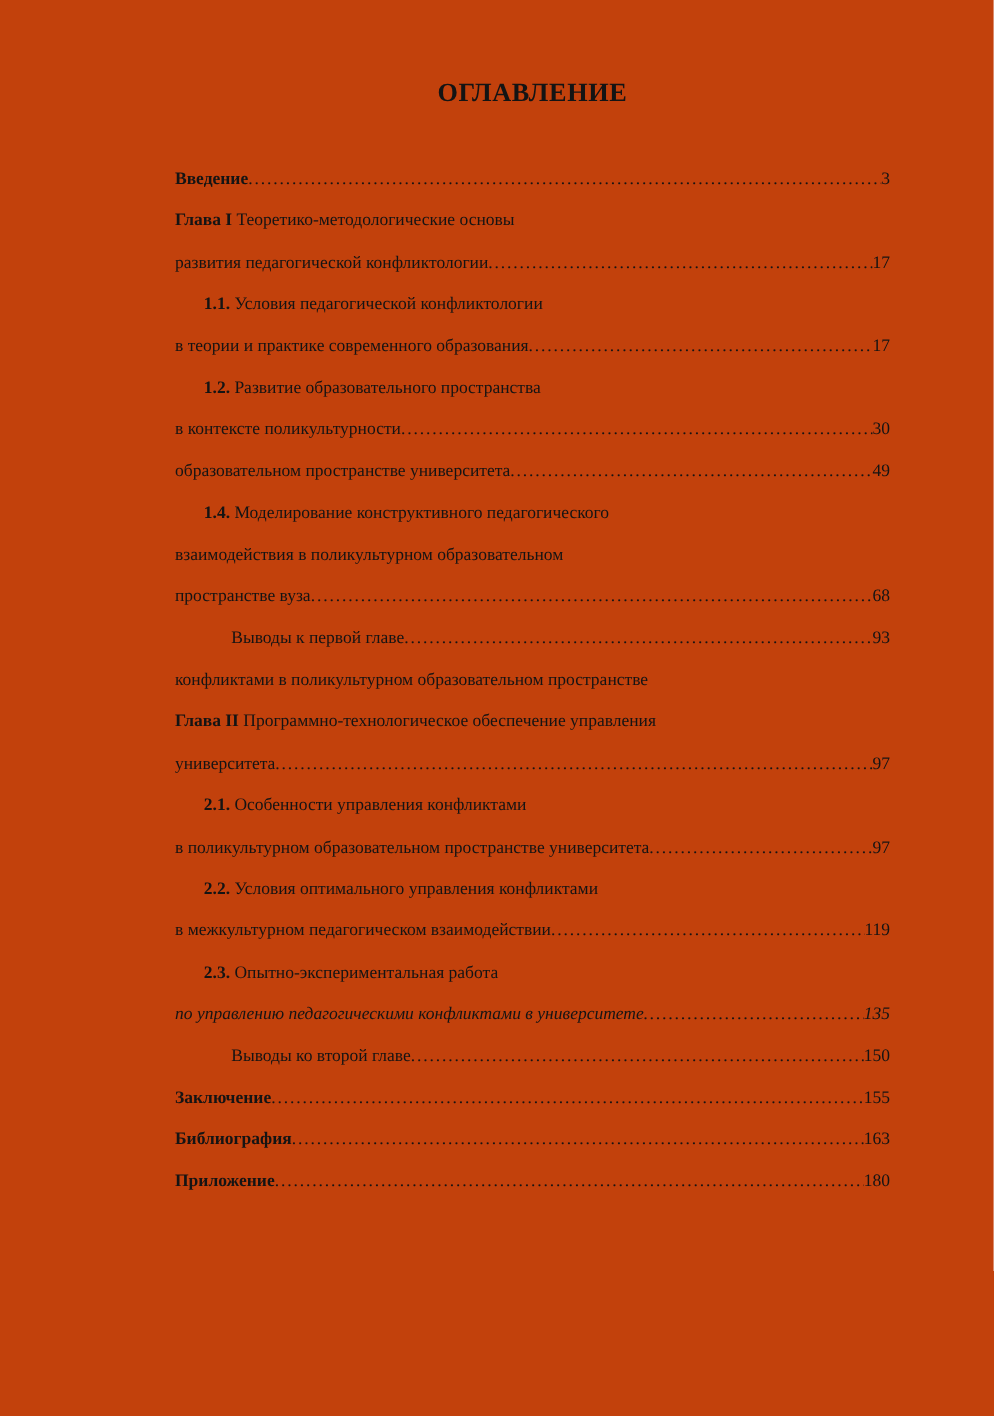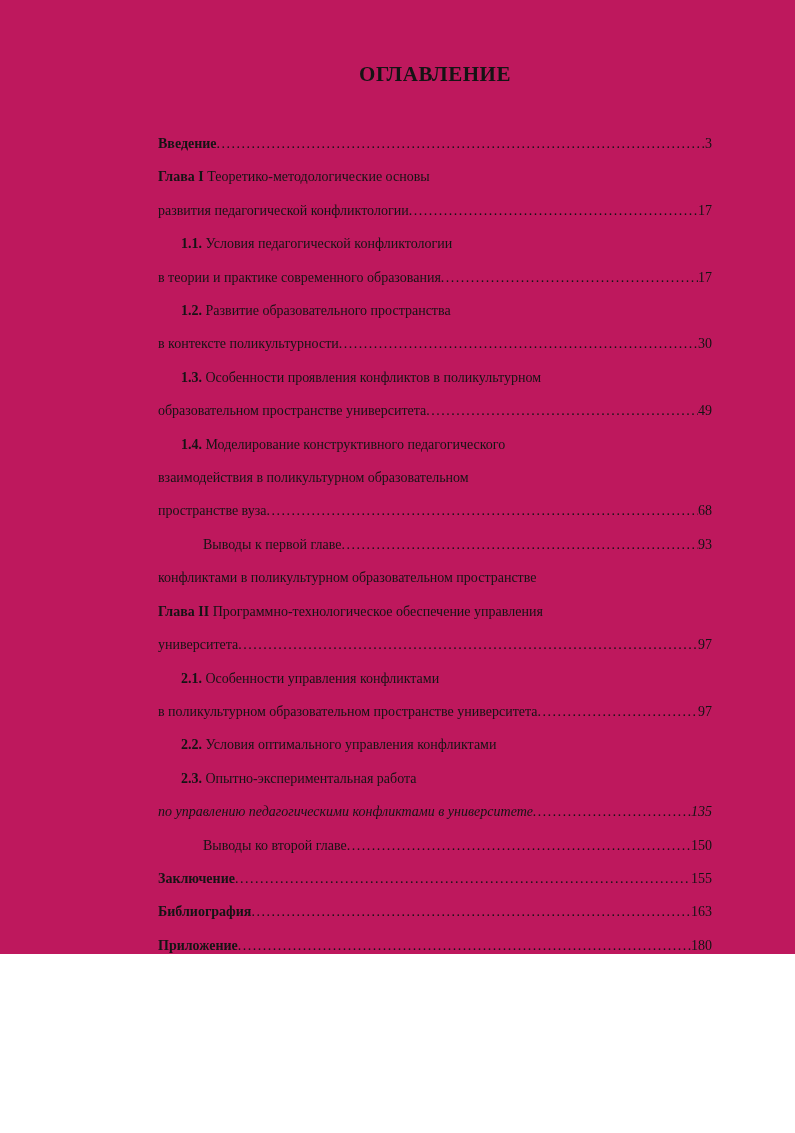--- a/index.html
+++ b/index.html
@@ -4,24 +4,23 @@
 <style>
   * { margin: 0; padding: 0; box-sizing: border-box; }
   html, body { background: #ffffff; }
   body {
     font-family: "Liberation Serif", "DejaVu Serif", serif;
     color: #141414;
   }
   .page {
     position: relative;
     width: 795px;
-    height: 954px;
-    background: #be185d;
+    height: 1133px;
+    background: #c2410c;
     overflow: hidden;
-    padding-left: 18px;
   }
   .title {
     margin: 62px 83px 0 140px;
     text-align: center;
     font-weight: bold;
     font-size: 21px;
     letter-spacing: 0.5px;
   }
   .toc {
     margin: 40px 83px 0 140px;
@@ -91,26 +90,20 @@
         <span class="text-part"> Развитие образовательного пространства</span>
         <span class="leader"></span>
         <span class="page-num"></span>
       </div>
       <div class="toc-line indent-0">
         <span class="bold-part"></span>
         <span class="text-part">в контексте поликультурности</span>
         <span class="leader"></span>
         <span class="page-num">30</span>
       </div>
-      <div class="toc-line indent-1 no-page">
-        <span class="bold-part">1.3.</span>
-        <span class="text-part"> Особенности проявления конфликтов в поликультурном</span>
-        <span class="leader"></span>
-        <span class="page-num"></span>
-      </div>
       <div class="toc-line indent-0">
         <span class="bold-part"></span>
         <span class="text-part">образовательном пространстве университета</span>
         <span class="leader"></span>
         <span class="page-num">49</span>
       </div>
       <div class="toc-line indent-1 no-page">
         <span class="bold-part">1.4.</span>
         <span class="text-part"> Моделирование конструктивного педагогического</span>
         <span class="leader"></span>
@@ -162,20 +155,26 @@
         <span class="bold-part"></span>
         <span class="text-part">в поликультурном образовательном пространстве университета</span>
         <span class="leader"></span>
         <span class="page-num">97</span>
       </div>
       <div class="toc-line indent-1 no-page">
         <span class="bold-part">2.2.</span>
         <span class="text-part"> Условия оптимального управления конфликтами</span>
         <span class="leader"></span>
         <span class="page-num"></span>
+      </div>
+      <div class="toc-line indent-0">
+        <span class="bold-part"></span>
+        <span class="text-part">в межкультурном педагогическом взаимодействии</span>
+        <span class="leader"></span>
+        <span class="page-num">119</span>
       </div>
       <div class="toc-line indent-1 no-page">
         <span class="bold-part">2.3.</span>
         <span class="text-part"> Опытно-экспериментальная работа</span>
         <span class="leader"></span>
         <span class="page-num"></span>
       </div>
       <div class="toc-line indent-0 italic">
         <span class="bold-part"></span>
         <span class="text-part">по управлению педагогическими конфликтами в университете</span>

